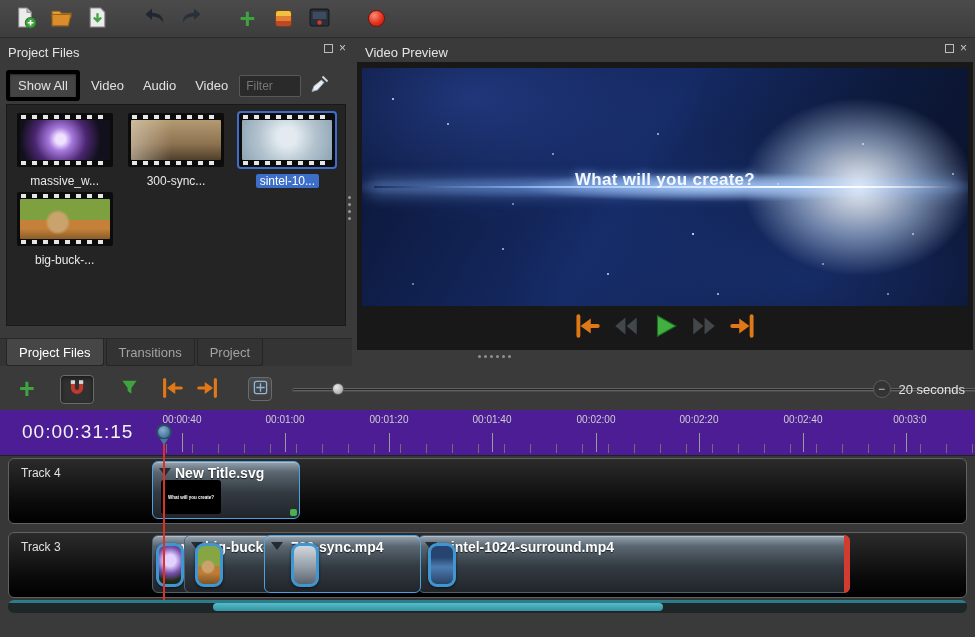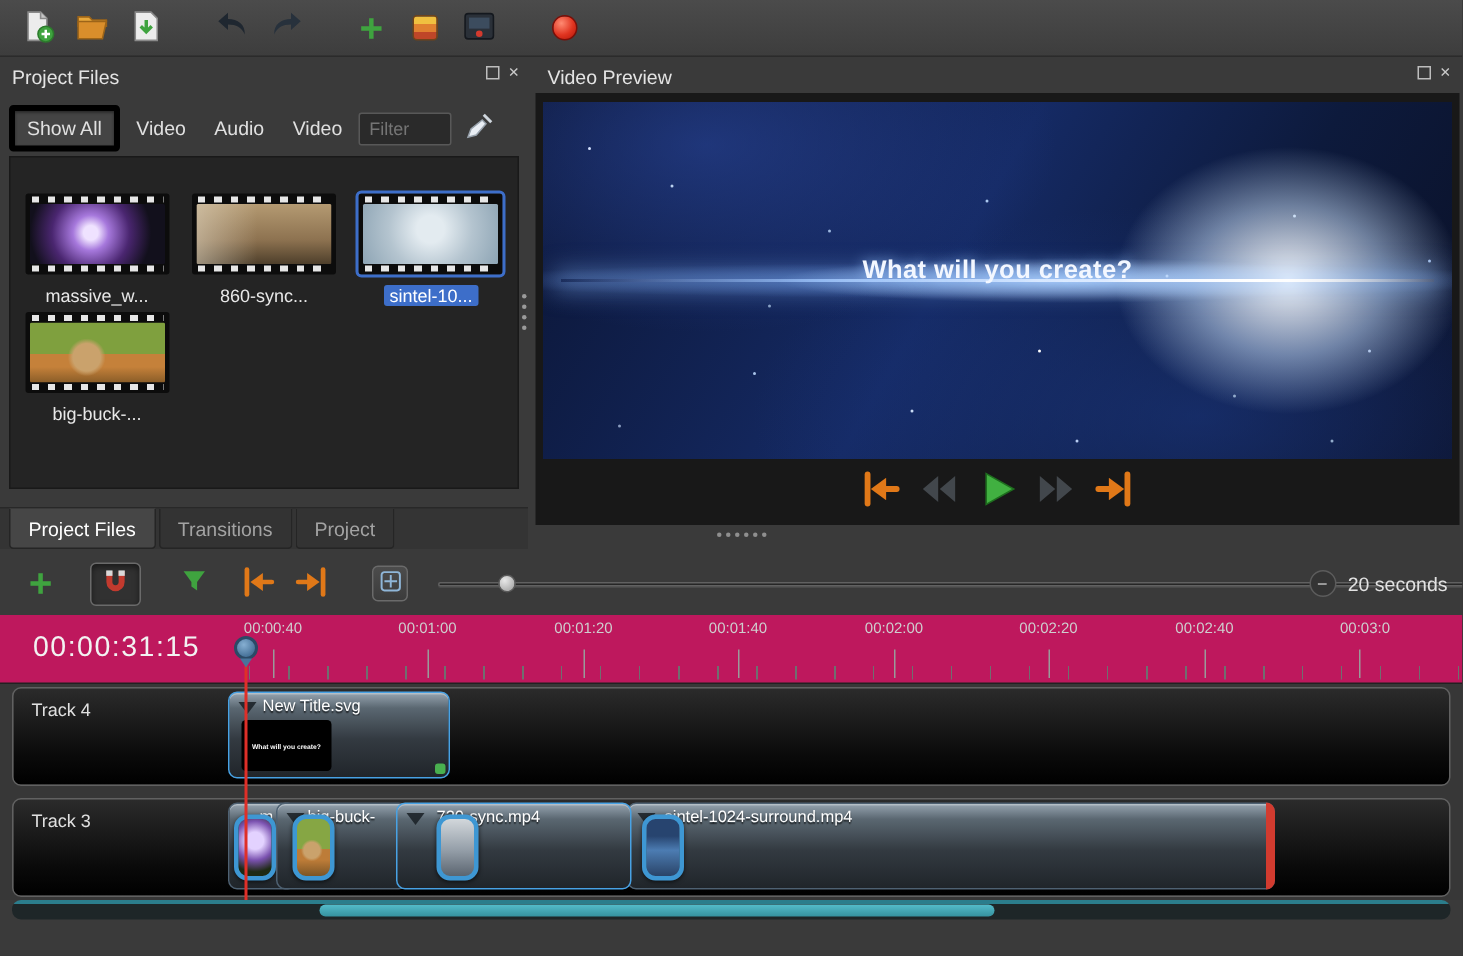--- a/index.html
+++ b/index.html
@@ -31,21 +31,21 @@
   .files-panel .win-btns { right:6px; }
   .filter-row { position:absolute; left:6px; top:32px; display:flex; align-items:center; gap:3px; }
   .fbtn { font-size:13px; color:#e0e0e0; background:none; border:none; padding:4px 8px; }
   .fbtn.active { border:4px solid #000000; border-radius:3px; background:#444; box-shadow:inset 0 1px 2px rgba(0,0,0,.45); }
   .filter-input { width:62px; height:22px; background:#2a2a2a; border:1px solid #585858; border-radius:2px;
     color:#ffffff; font-size:12px; padding:4px 6px; font-family:"Liberation Sans",sans-serif; }
   .broom-btn { background:none; border:none; padding:0; margin-left:6px; }
 
   .files-grid { position:absolute; left:6px; top:66px; width:340px; height:222px;
     background:#242424; border:1px solid #191919;
-    display:grid; grid-template-columns:repeat(3,1fr); align-content:start; row-gap:4px; padding:24px 2px; }
+    display:grid; grid-template-columns:repeat(3,1fr); align-content:start; row-gap:4px; padding:8px 2px; }
   .file-item { display:flex; flex-direction:column; align-items:center; }
   .film { width:96px; height:54px; background:#0c0c0c; border-radius:2px; padding:7px 3px; position:relative; }
   .film::before, .film::after { content:""; position:absolute; left:4px; right:4px; height:4px;
     background:repeating-linear-gradient(90deg,#e6e6e6 0 5px, transparent 5px 11px); }
   .film::before { top:2px; } .film::after { bottom:2px; }
   .film.selected { outline:2px solid #3d6ec9; }
   .shot { width:100%; height:100%; border-radius:1px; }
   .shot-massive { background:radial-gradient(circle at 45% 48%, #efe2ff 0 9%, #a678dc 22%, #4a2670 48%, #12101c 75%), #0d0d14; }
   .shot-720 { background:linear-gradient(90deg, rgba(225,215,195,.55), transparent 45%), linear-gradient(180deg,#b49a72,#8d7250 60%,#4e3f2b); }
   .shot-sintel { background:radial-gradient(circle at 50% 42%, #e3ebf0 0 18%, #b4c4cf 55%, #8da4b4); }
@@ -102,38 +102,38 @@
     background:linear-gradient(#4c4c4c,#3c3c3c); display:flex; align-items:center; justify-content:center; }
   .zoom-slider { position:relative; margin-left:20px; width:108px; height:20px; }
   .zoom-slider .track { position:absolute; left:0; right:0; top:9px; height:3px; background:#262626; border-radius:2px; box-shadow:0 1px 0 rgba(255,255,255,.08); }
   .zoom-slider .thumb { position:absolute; left:40px; top:4px; width:12px; height:12px; border-radius:50%;
     background:radial-gradient(circle at 35% 30%, #e8e8e8, #9c9c9c); border:1px solid #5a5a5a; }
   .zoom-right { position:absolute; right:10px; top:0; height:36px; display:flex; align-items:center; gap:8px; }
   .minus-btn { width:18px; height:18px; border-radius:9px; border:1px solid #5c5c5c; background:#343434;
     color:#c8c8c8; font-size:12px; line-height:14px; text-align:center; padding:0; }
   .zoom-label { font-size:13px; color:#e2e2e2; }
 
-  .ruler { position:absolute; left:0; top:42px; width:975px; height:46px; background:#be185d; border-bottom:1px solid #212121; }
+  .ruler { position:absolute; left:0; top:42px; width:975px; height:46px; background:#4c1d95; border-bottom:1px solid #212121; }
   .cur-time { position:absolute; left:22px; top:11px; font-size:19px; color:#f2f2f2; letter-spacing:1px; }
   .tick-label { position:absolute; top:4px; transform:translateX(-50%); font-size:10px; color:#cfcfcf; white-space:nowrap; }
   .tick-major { position:absolute; top:23px; width:1px; height:19px; background:#9a9a9a; }
   .tick-minors { position:absolute; left:166px; right:0; bottom:2px; height:9px;
     background:repeating-linear-gradient(90deg,#6f6f6f 0 1px, transparent 1px 26px); }
 
   .tracks-area { position:absolute; left:0; top:88px; width:975px; height:144px; background:#373737; }
   .track { position:absolute; left:8px; width:959px; height:66px; border:1px solid #616161; border-radius:6px;
     background:linear-gradient(180deg,#2b2b2b,#0a0a0a 70%,#000); }
   .track-4 { top:2px; } .track-3 { top:76px; }
   .track-name { position:absolute; left:12px; top:7px; font-size:12px; color:#e0e0e0; }
 
   .clip { position:absolute; top:2px; height:58px; border-radius:6px; border:1px solid #4e6172;
     background:linear-gradient(180deg,#96a4b0 0%, #5a6771 18%, #333a41 55%, #20252a 100%);
     box-shadow:inset 0 1px 0 rgba(255,255,255,.3); }
   .clip.selected { border:1px solid #48a2e4; }
-  .clip-label { position:absolute; top:3px; font-size:11px; font-weight:normal; color:#fff;
+  .clip-label { position:absolute; top:3px; font-size:14px; font-weight:bold; color:#fff;
     text-shadow:0 1px 1px rgba(0,0,0,.7); white-space:nowrap; overflow:hidden; }
   .clip-caret { position:absolute; left:6px; top:6px; width:0; height:0;
     border-left:6px solid transparent; border-right:6px solid transparent; border-top:8px solid #1d2329; opacity:.9; }
   .pill { position:absolute; top:7px; width:28px; height:44px; border:3px solid #3e97d3; border-radius:9px;
     box-shadow:0 1px 3px rgba(0,0,0,.6); }
   .pill-massive { background:radial-gradient(circle at 50% 38%, #e3d2ff 0 22%, #7b52b0 50%, #1e2a14 80%), #15200e; }
   .pill-bigbuck { background:radial-gradient(circle at 45% 55%, #caa26c 0 22%, transparent 30%), linear-gradient(180deg,#86a644 0 52%, #bd7c38 52% 72%, #7c5526); }
   .pill-720 { background:linear-gradient(180deg,#d2d7db,#949ea8 55%,#5b woo6570); background:linear-gradient(180deg,#d2d7db,#949ea8 55%,#5b6570); }
   .pill-sintel { background:linear-gradient(180deg,#27446f 0 30%, #4c7cb2 55%, #2a4468); }
   .mini-title-thumb { position:absolute; left:8px; top:18px; width:60px; height:34px; background:#000;
@@ -238,21 +238,21 @@
       <div class="file-item">
         <div class="film">
             <div class="shot shot-massive"></div>
           </div>
         <span class="file-label">massive_w...</span>
       </div>
       <div class="file-item">
         <div class="film">
             <div class="shot shot-720"></div>
           </div>
-        <span class="file-label">860-sync...</span>
+        <span class="file-label">300-sync...</span>
       </div>
       <div class="file-item">
         <div class="film selected">
             <div class="shot shot-sintel"></div>
           </div>
         <span class="file-label selected">sintel-10...</span>
       </div>
       <div class="file-item">
         <div class="film">
             <div class="shot shot-bigbuck"></div>

